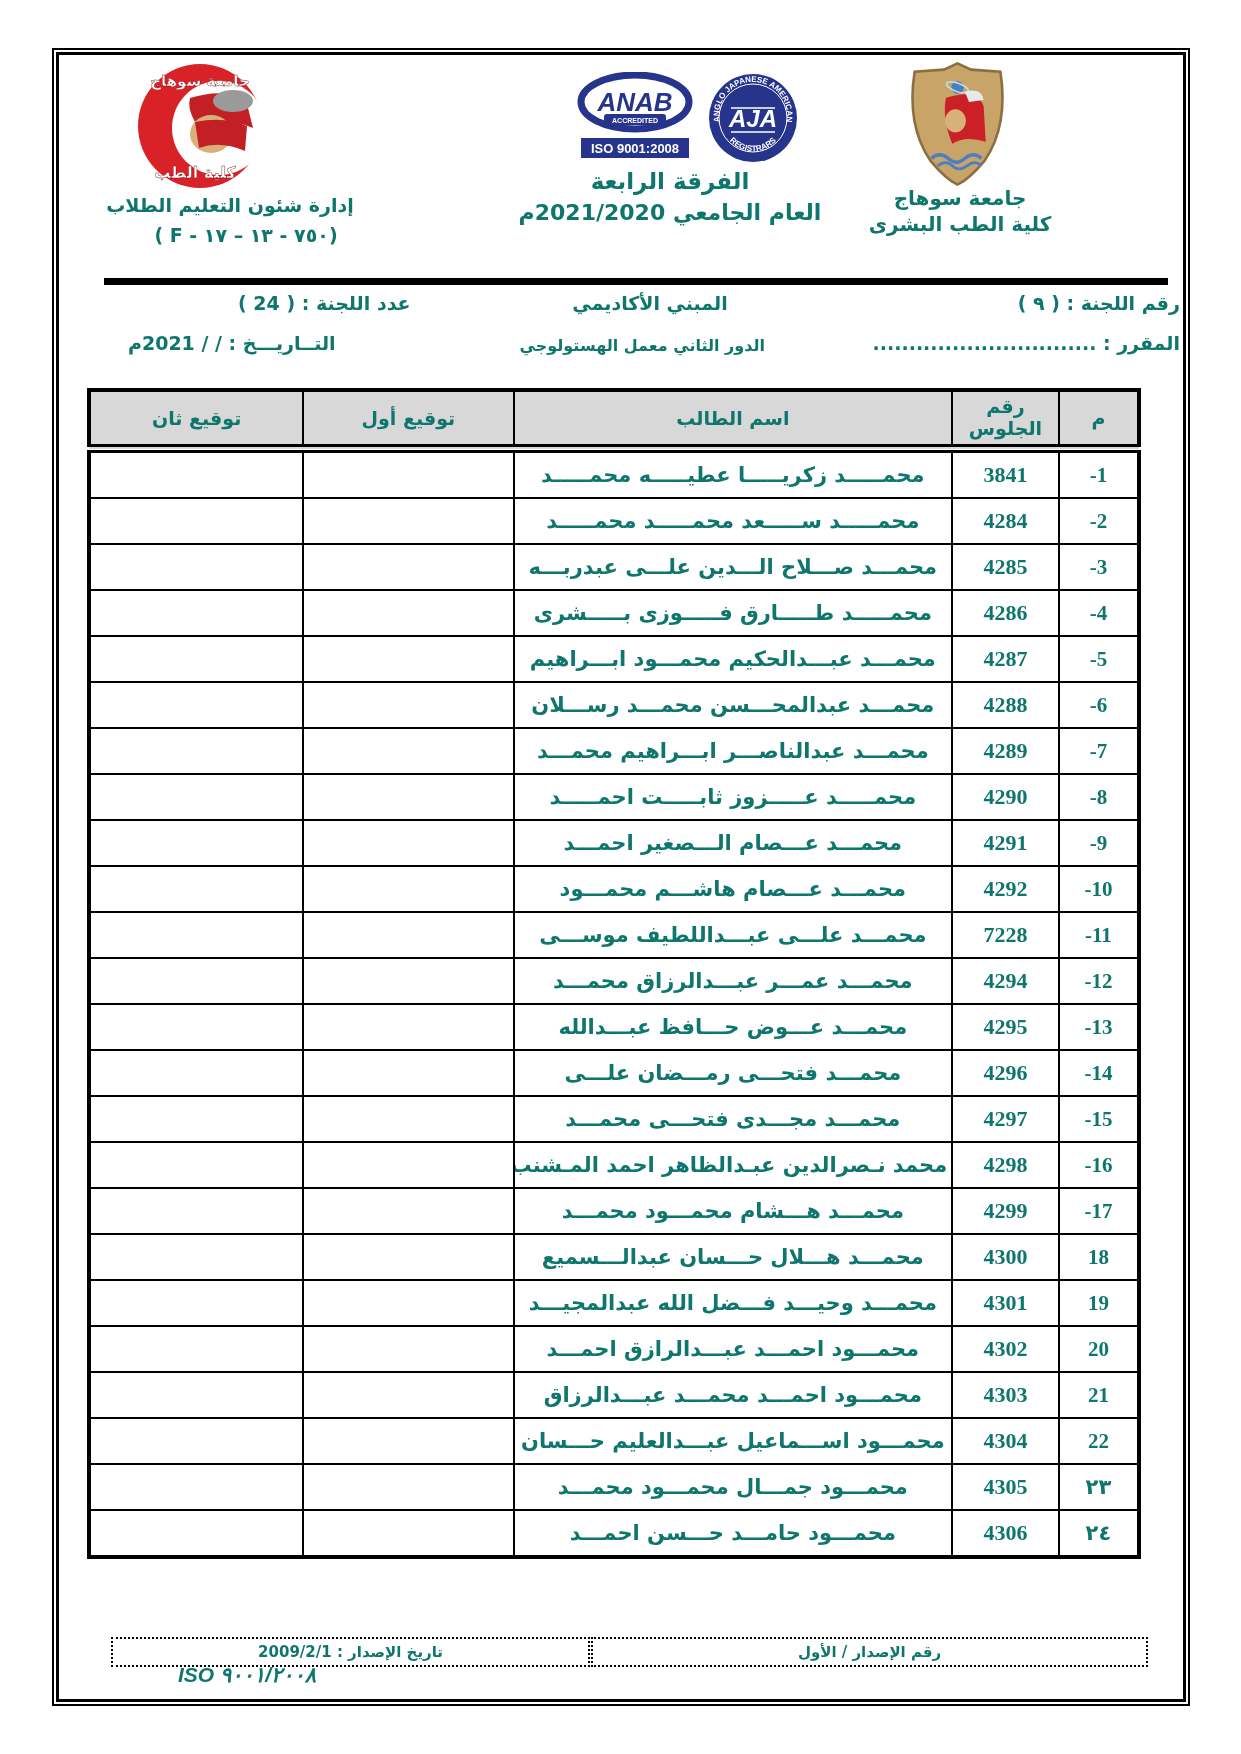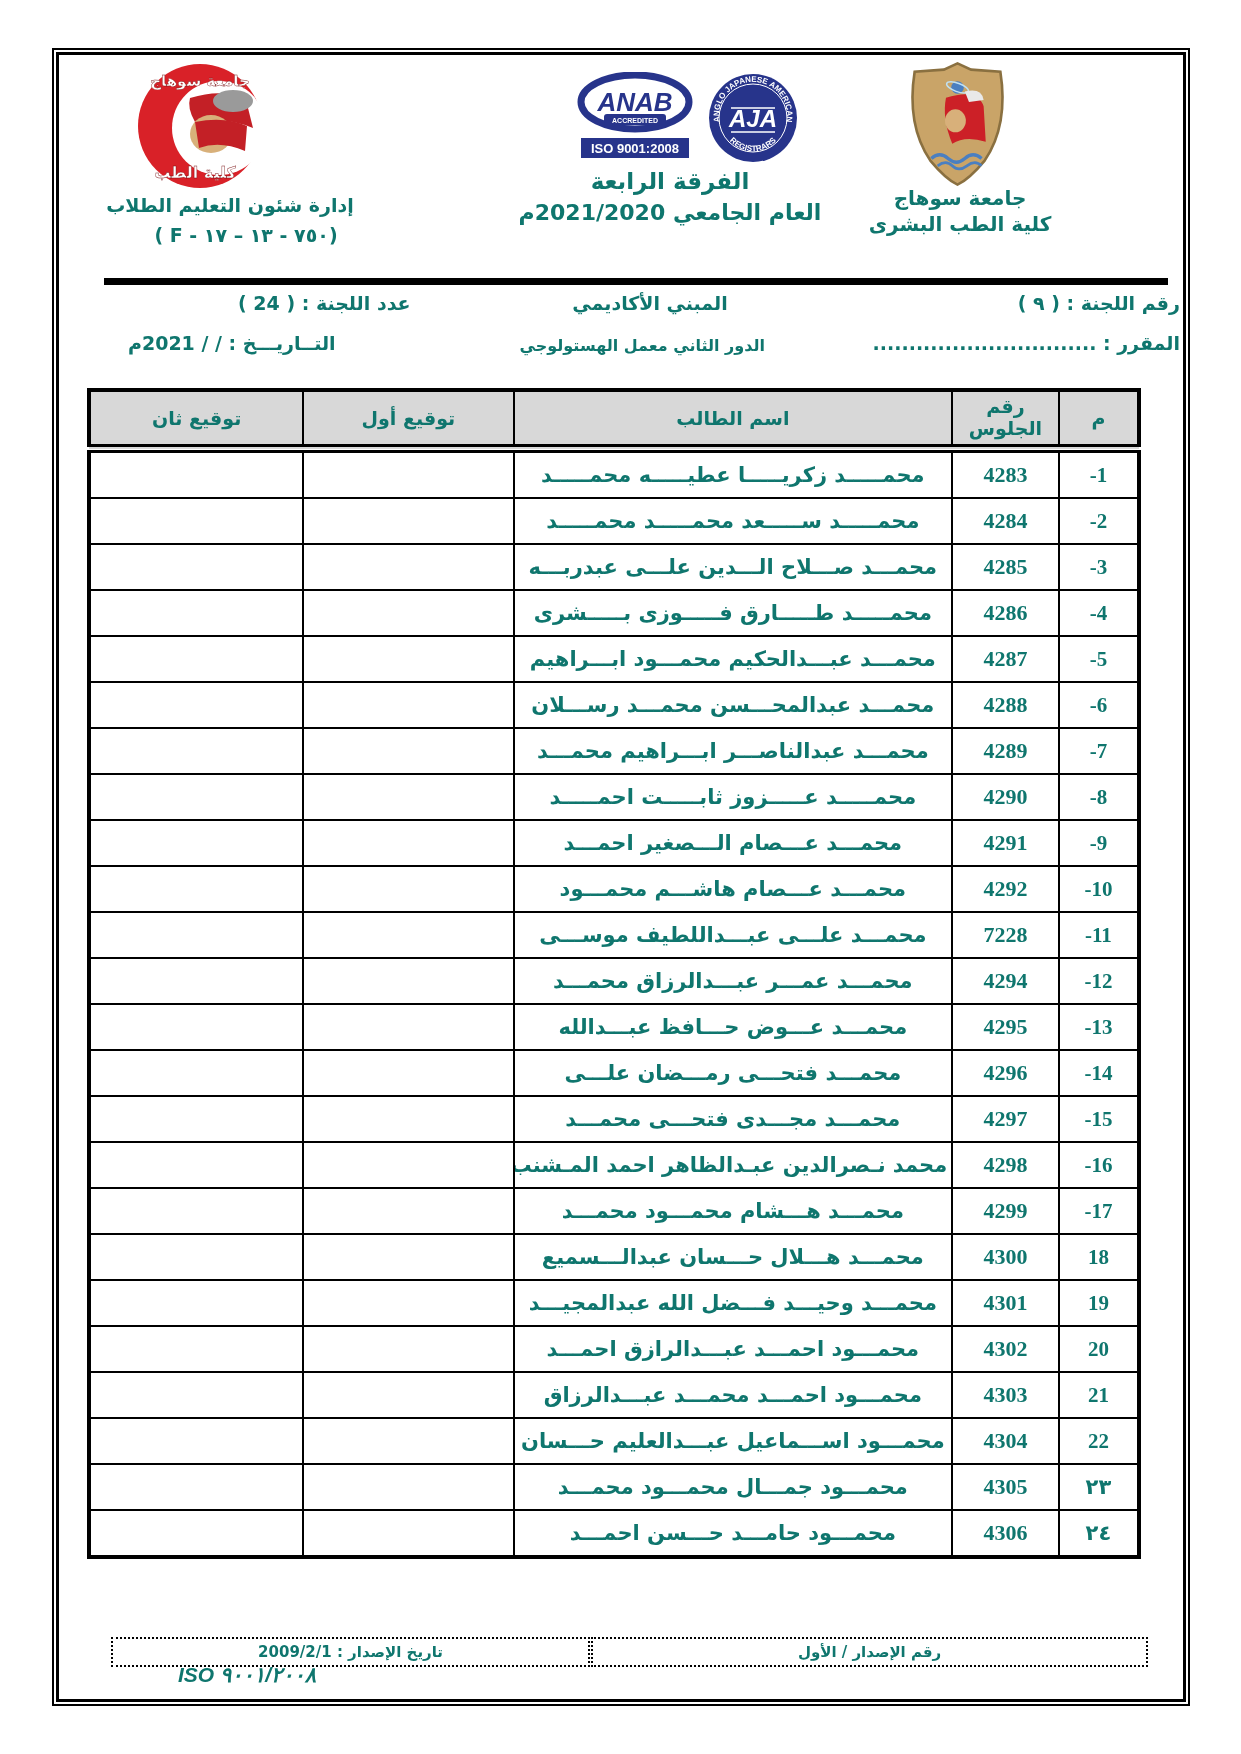--- a/index.html
+++ b/index.html
@@ -123,21 +123,21 @@
           <div class="seat-h">الجلوس</div>
         </th>
         <th>اسم الطالب</th>
         <th>توقيع أول</th>
         <th>توقيع ثان</th>
       </tr>
     </thead>
     <tbody>
       <tr>
           <td class="c-idx">-1</td>
-          <td class="c-seat">4283</td>
+          <td class="c-seat">3841</td>
           <td class="c-name">محمـــــد زكريـــــا عطيـــــه محمـــــد</td>
           <td class="c-sig"></td>
           <td class="c-sig"></td>
         </tr>
       <tr>
           <td class="c-idx">-2</td>
           <td class="c-seat">4284</td>
           <td class="c-name">محمـــــد ســـــعد محمـــــد محمـــــد</td>
           <td class="c-sig"></td>
           <td class="c-sig"></td>

